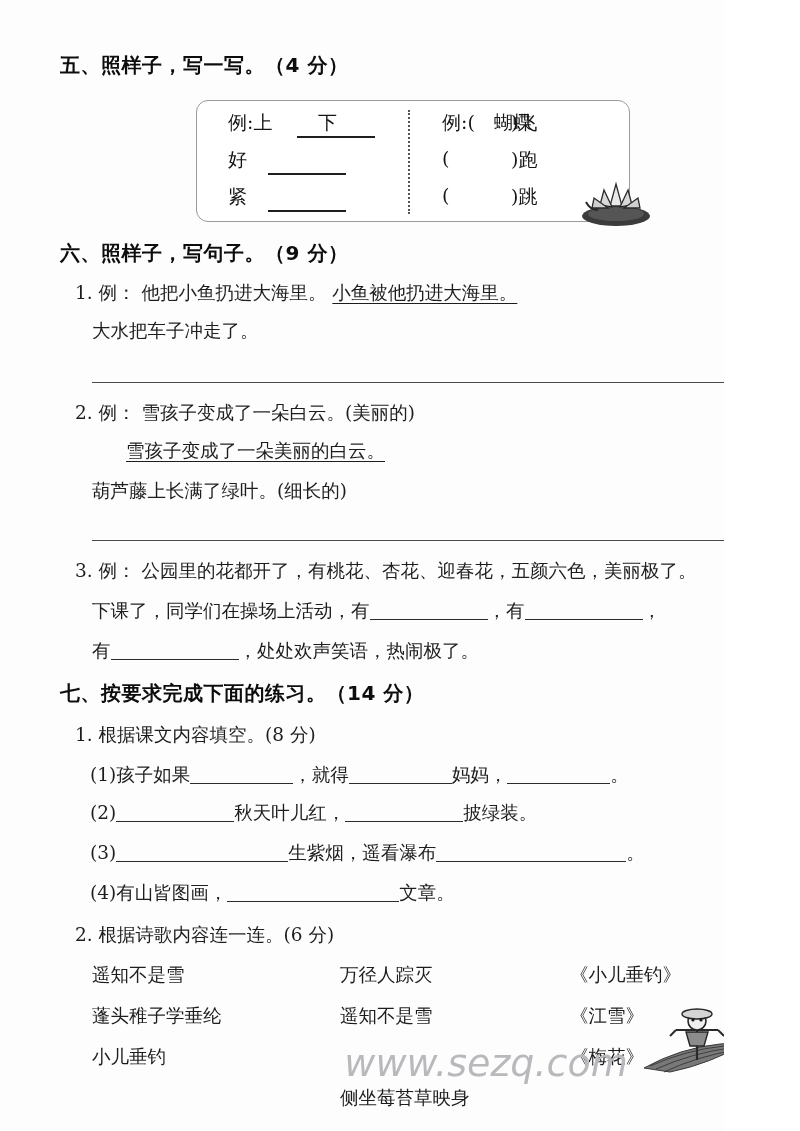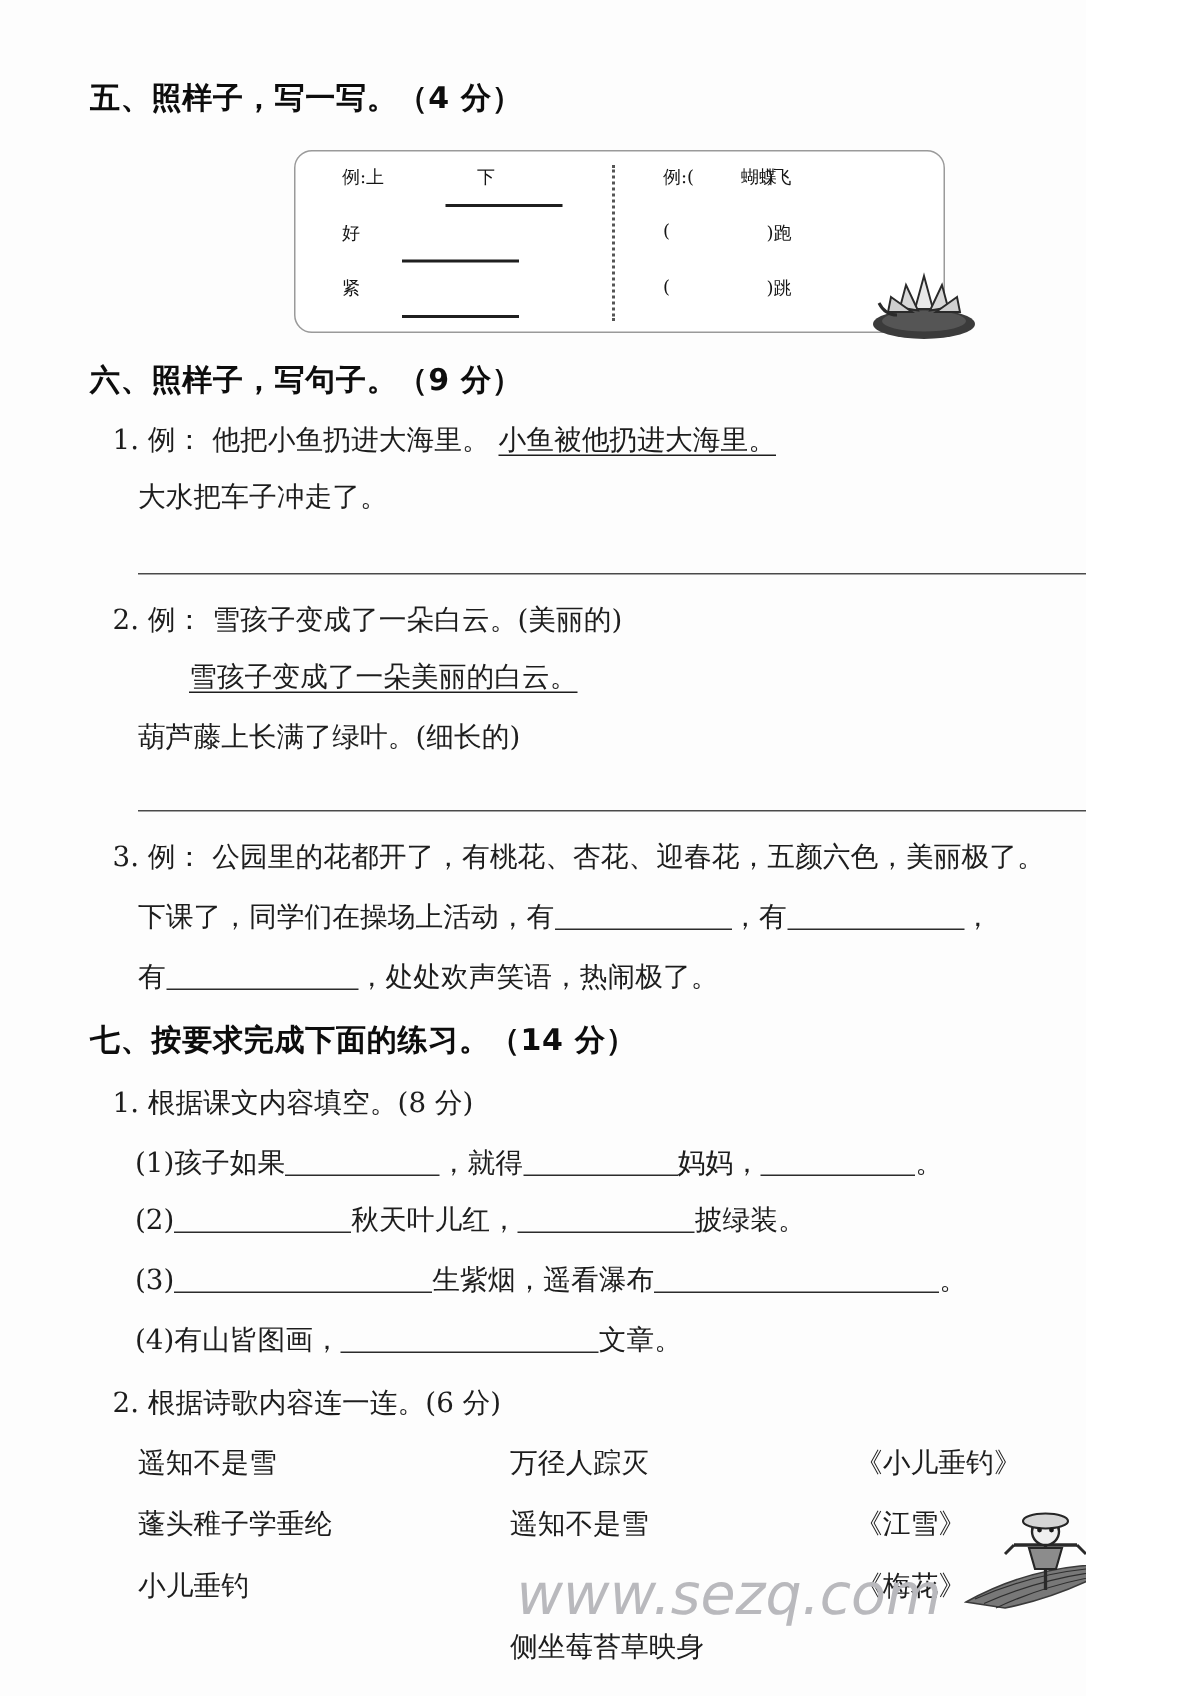--- a/index.html
+++ b/index.html
@@ -66,21 +66,21 @@
   }
   #ex-divider {
     position: absolute;
     left: 408px;
     top: 110px;
     height: 104px;
     border-left: 2px dotted #555;
   }
   .box-cell {
     position: absolute;
-    font-size: 12px;
+    font-size: 19px;
     white-space: nowrap;
     font-family: "DejaVu Serif", "Liberation Serif", serif;
     color: #151515;
   }
   .box-rule {
     position: absolute;
     height: 0;
     border-top: 2px solid #1f1f1f;
   }
   

